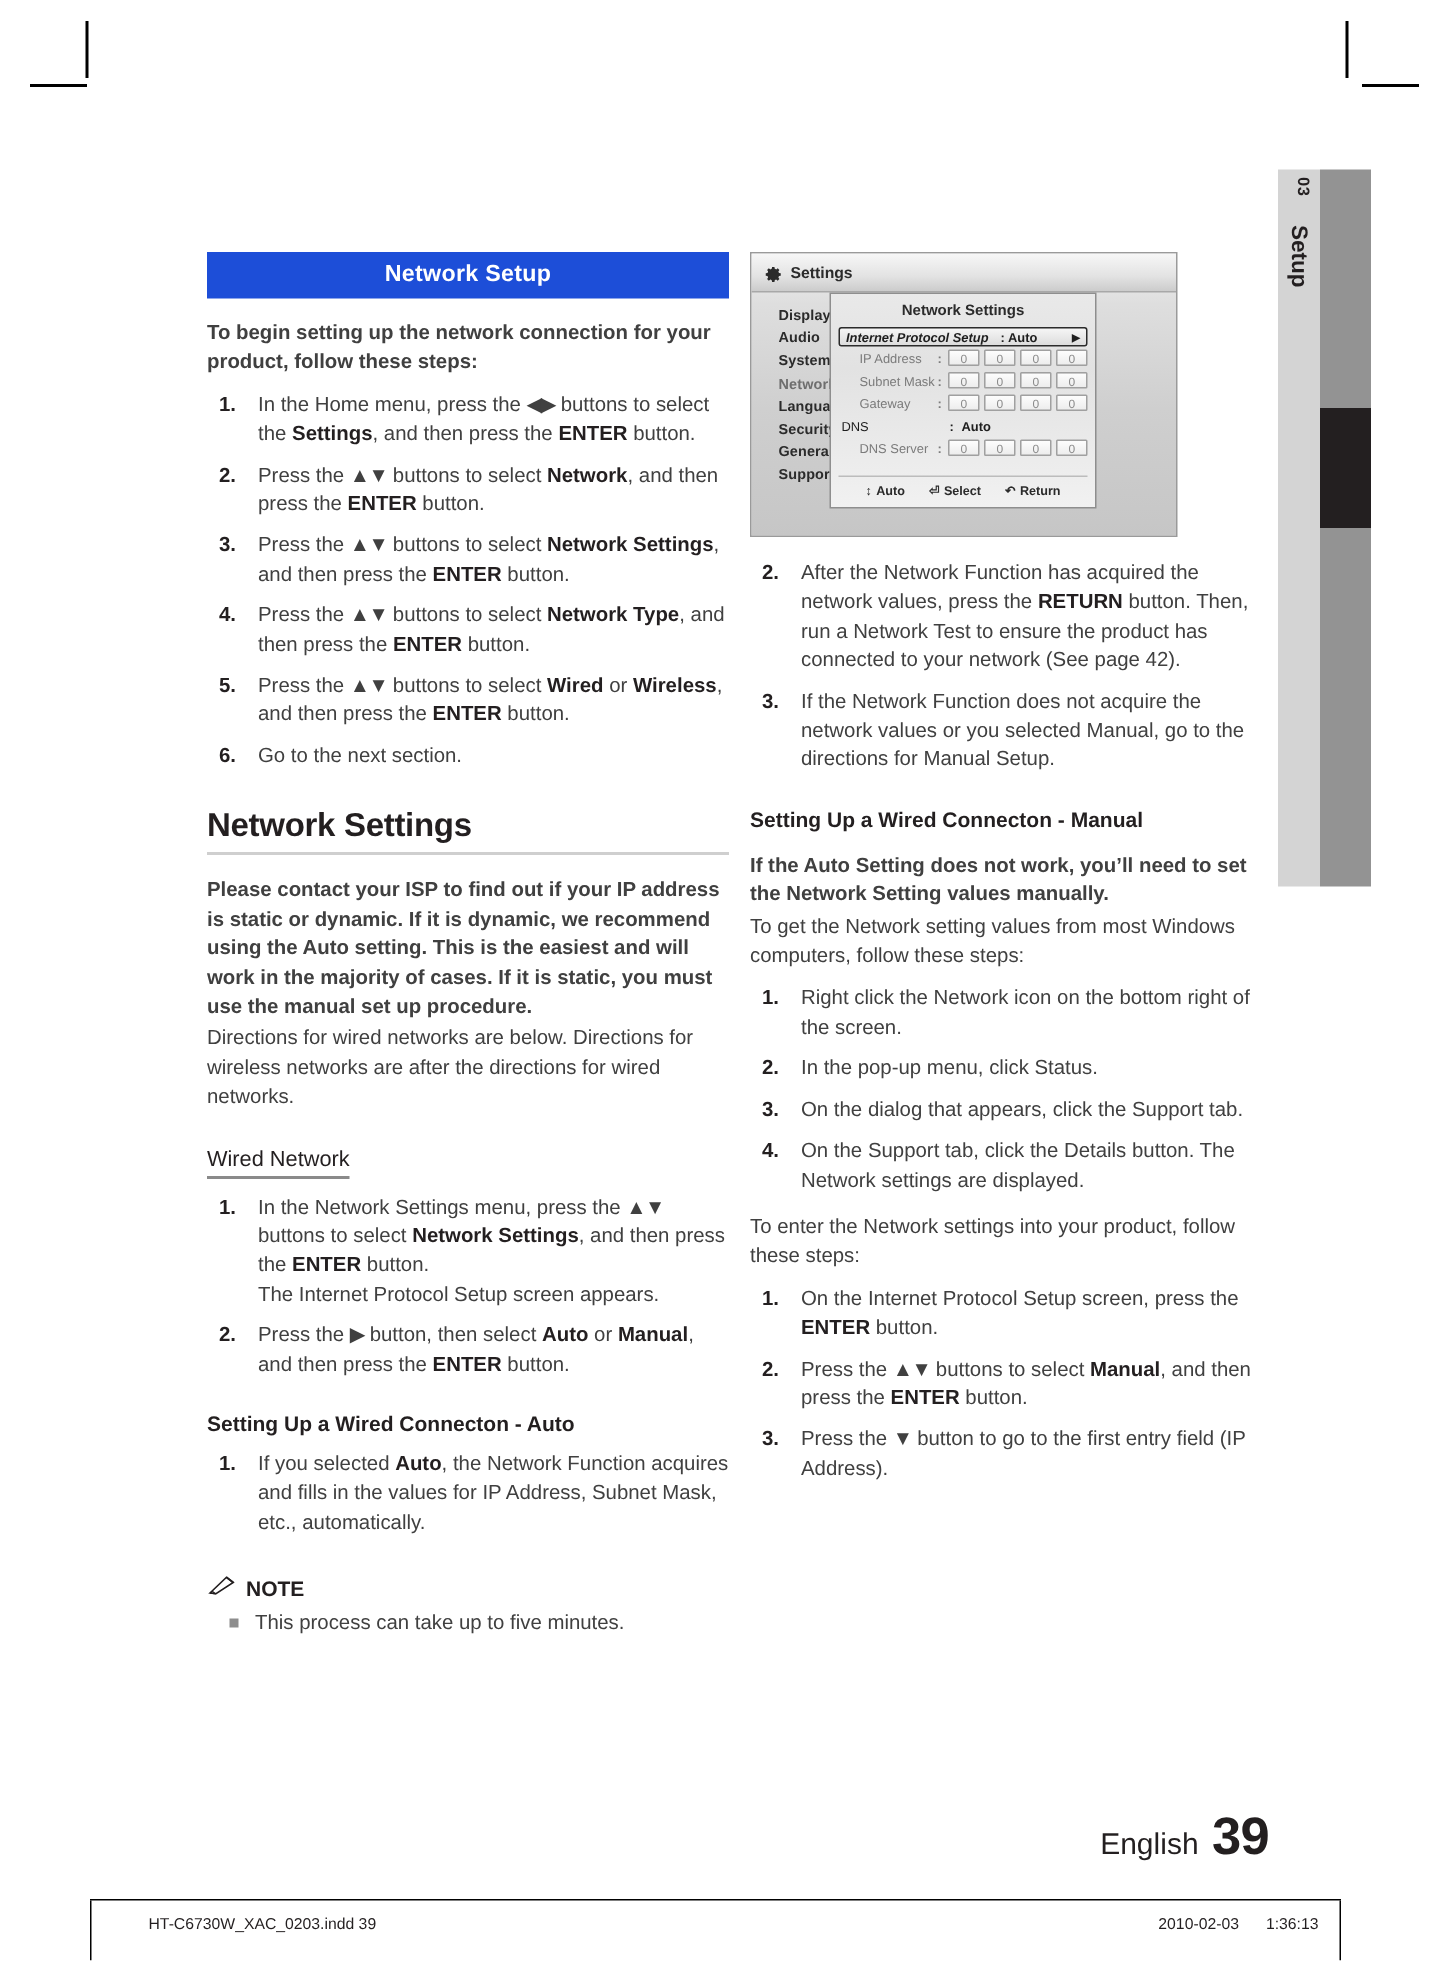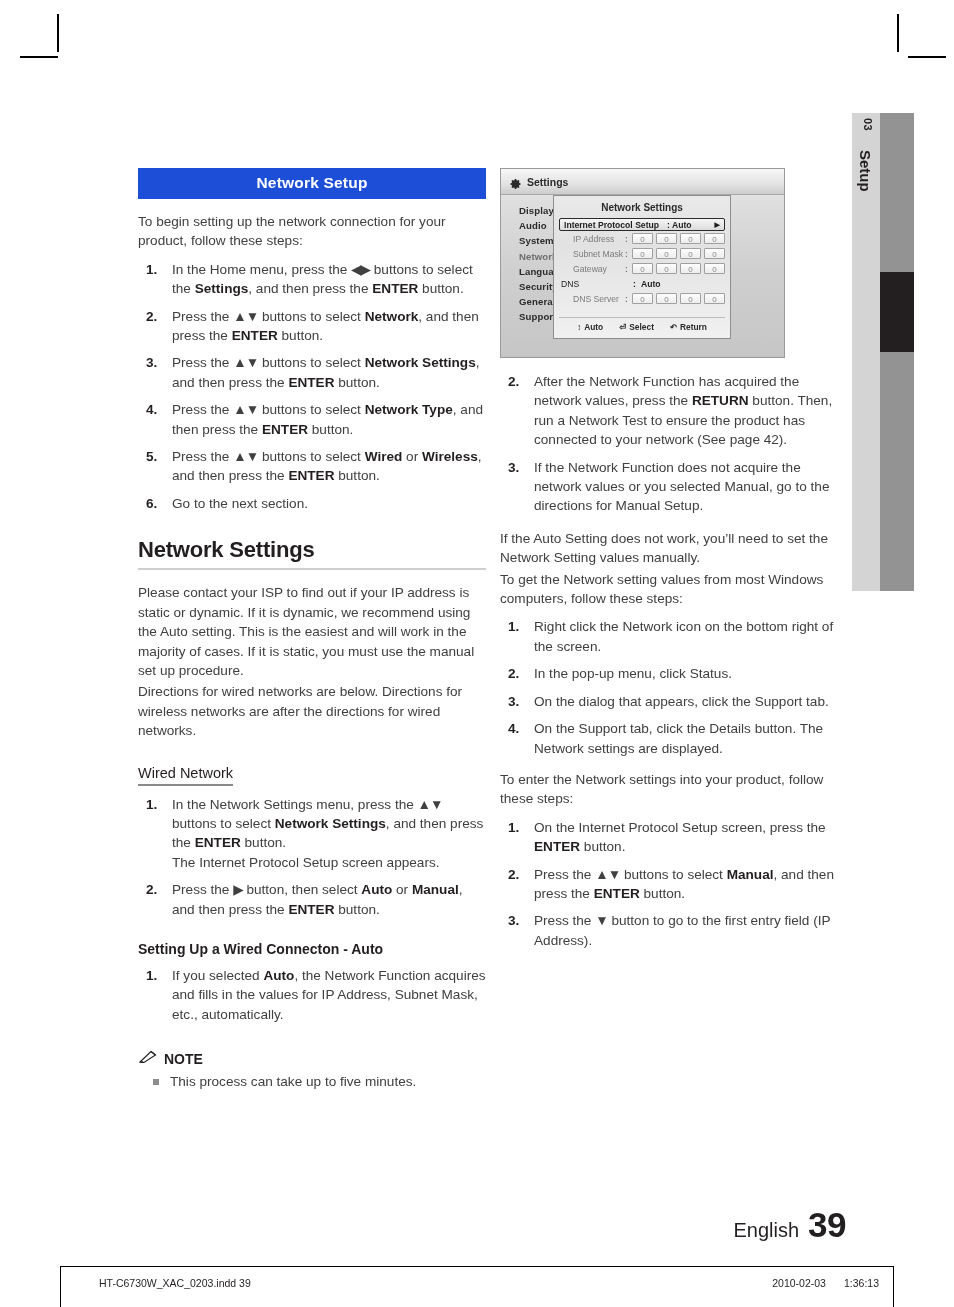--- a/index.html
+++ b/index.html
@@ -91,21 +91,21 @@
     letter-spacing: 0.2px;
   }
 
   
   p.body {
     font-size: 13.6px;
     line-height: 19.4px;
     margin: 0 0 2px 0;
     color: #404040;
   }
-  p.body.first { margin-top: 13px; }
+  p.body.first { margin-top: 13px; font-weight: bold; }
 
   b, strong { color: #231f20; font-weight: bold; }
 
   
   ol.steps {
     margin: 9px 0 0 0;
     padding: 0;
     list-style: none;
     counter-reset: none;
   }
@@ -258,21 +258,21 @@
     background: linear-gradient(180deg,#f6f6f6,#dcdcdc);
     display: flex;
     align-items: center;
     padding: 1px 4px;
     font-size: 8.6px;
     font-weight: bold;
     color: #1e1e1e;
     height: 13px;
     box-sizing: border-box;
   }
-  .row-highlight .lbl { flex: 0 0 auto; }
+  .row-highlight .lbl { flex: 0 0 auto; font-style: italic; }
   .row-highlight .val { margin-left: 8px; flex: 1 1 auto; }
   .row-highlight .arrow {
     font-size: 7px;
     color: #1e1e1e;
   }
   .tv-row {
     display: flex;
     align-items: center;
     height: 15px;
     font-size: 8.6px;
@@ -546,20 +546,21 @@
           </span>
         </div>
     </div>
   </div>
 
   <ol class="steps" style="margin-top:14px;">
       <li><span class="num">2.</span><span>After the Network Function has acquired the network values, press the <b>RETURN</b> button. Then, run a Network Test to ensure the product has connected to your network (See page 42).</span></li>
       <li><span class="num">3.</span><span>If the Network Function does not acquire the network values or you selected Manual, go to the directions for Manual Setup.</span></li>
     </ol>
 
+  <h3 class="h-plain">Setting Up a Wired Connecton - Manual</h3>
 
   <p class="body first">If the Auto Setting does not work, you’ll need to set the Network Setting values manually.</p>
   <p class="body">To get the Network setting values from most Windows computers, follow these steps:</p>
 
   <ol class="steps">
       <li><span class="num">1.</span><span>Right click the Network icon on the bottom right of the screen.</span></li>
       <li><span class="num">2.</span><span>In the pop-up menu, click Status.</span></li>
       <li><span class="num">3.</span><span>On the dialog that appears, click the Support tab.</span></li>
       <li><span class="num">4.</span><span>On the Support tab, click the Details button. The Network settings are displayed.</span></li>
     </ol>

